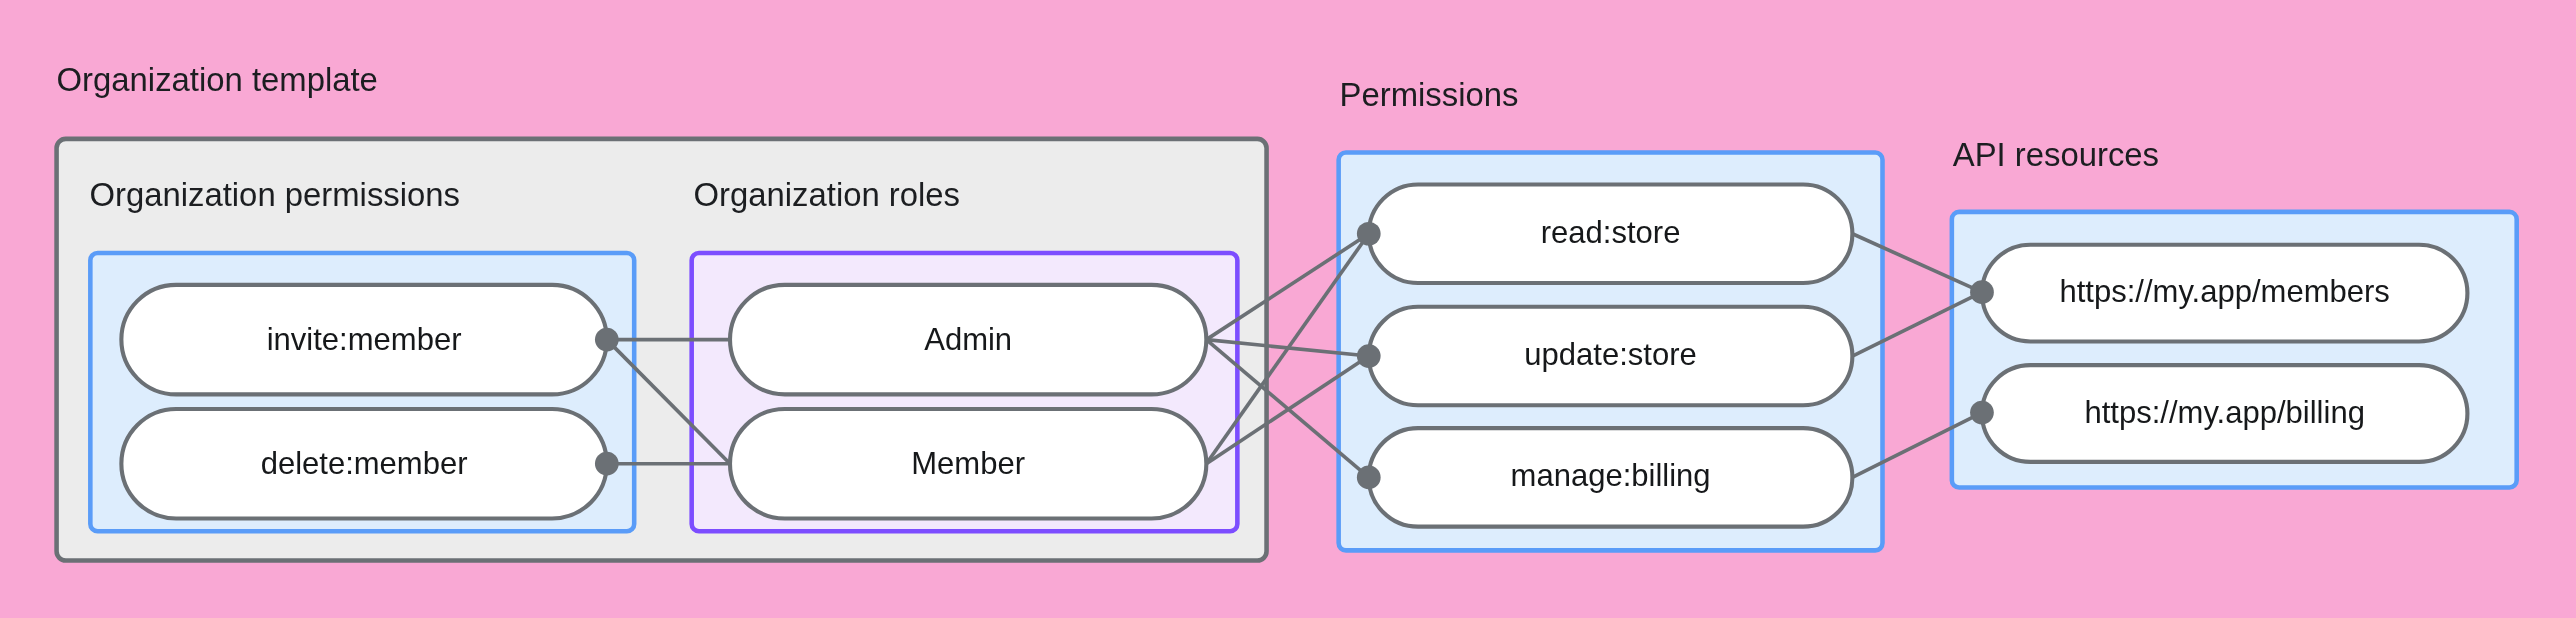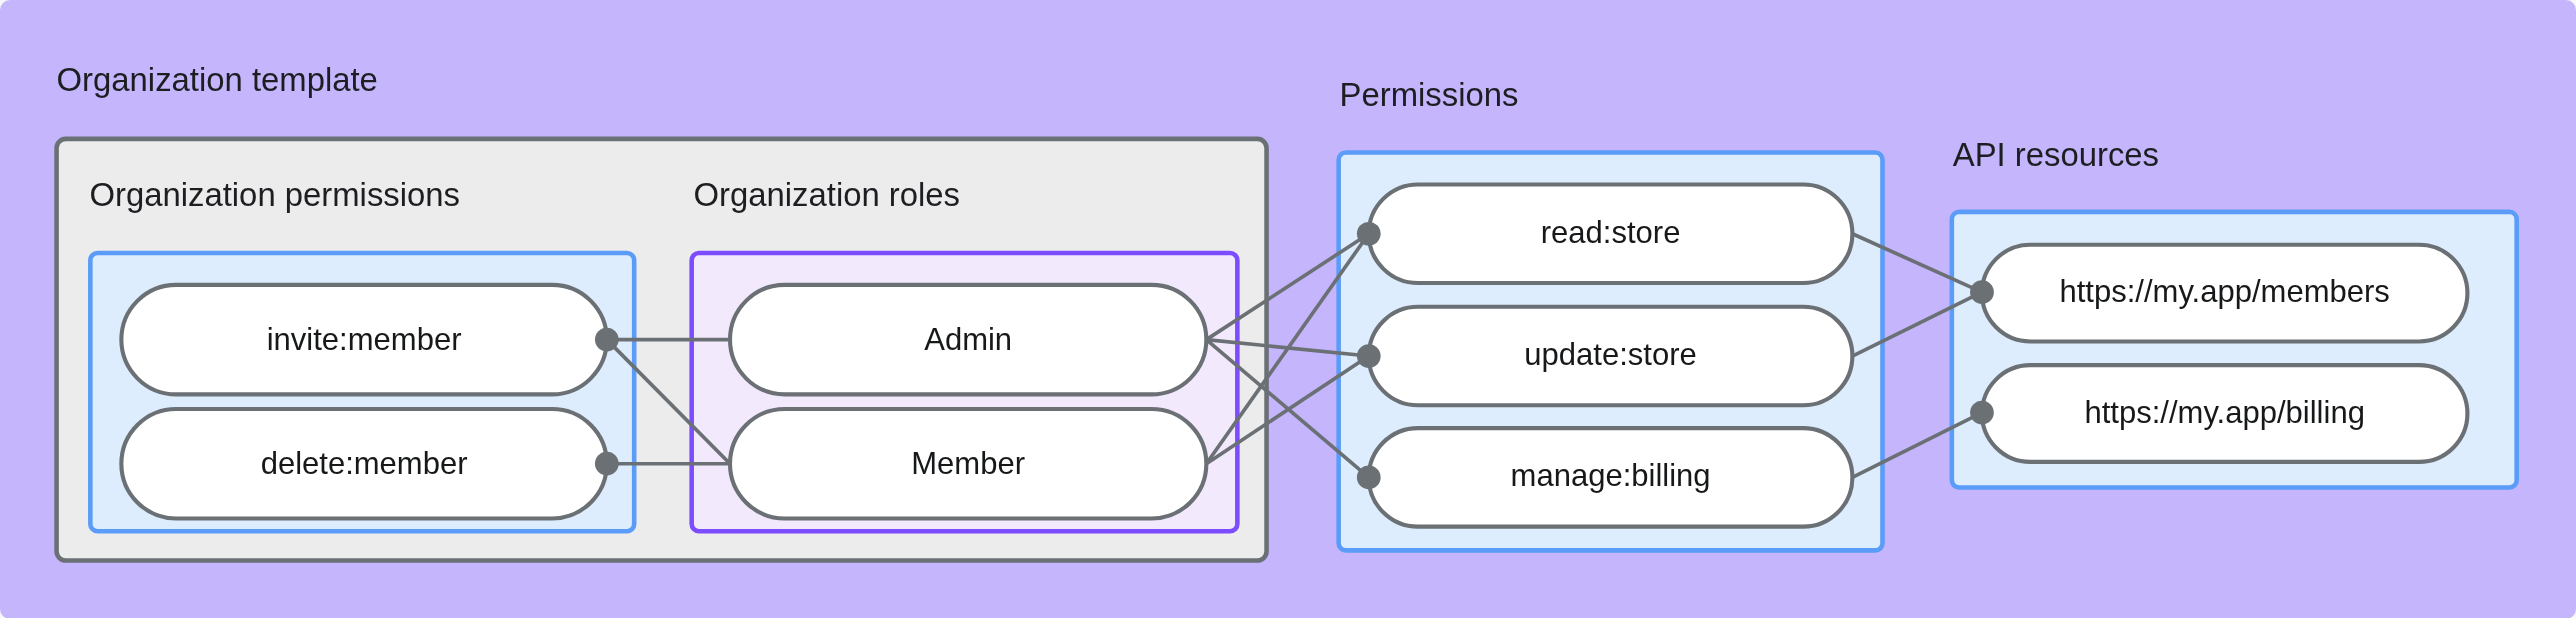--- a/index.html
+++ b/index.html
@@ -7,23 +7,22 @@
     padding: 0;
     background: #f6f7f7;
   }
   body {
     font-family: "Liberation Sans", sans-serif;
   }
   #stage {
     position: relative;
     width: 2576px;
     height: 619px;
-    background: #c4b5fd;
+    background: #f9a8d4;
     overflow: hidden;
-    border-radius: 10px;
   }
   svg.diagram {
     position: absolute;
     inset: 0;
     width: 2576px;
     height: 619px;
     display: block;
   }
   .grp-label {
     font-size: 36px;

